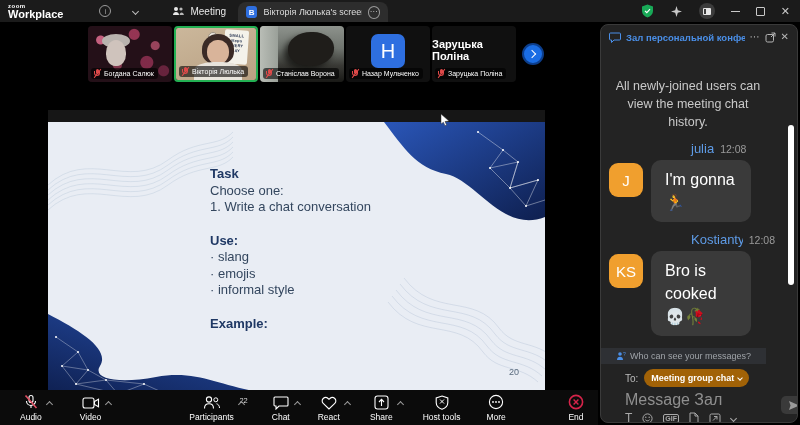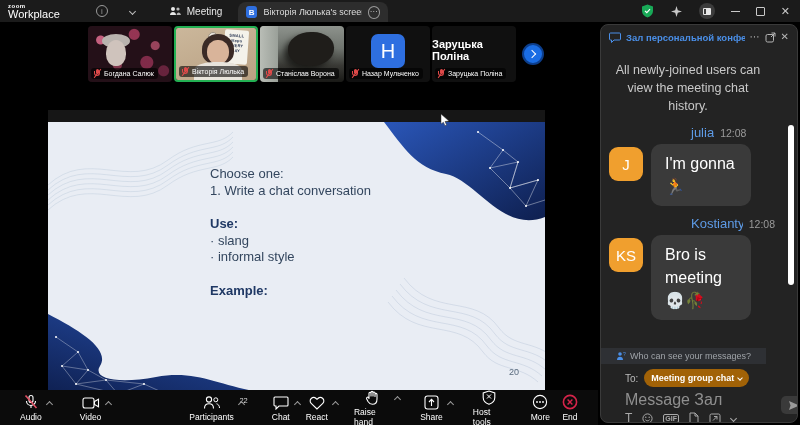--- a/index.html
+++ b/index.html
@@ -4,21 +4,21 @@
 <style>
   * { margin:0; padding:0; box-sizing:border-box; }
   html,body { width:800px; height:425px; overflow:hidden; background:#000; }
   body { font-family:"Liberation Sans", sans-serif; }
   .app { position:relative; width:800px; height:425px; background:#000; overflow:hidden; }
 
   
   .titlebar { position:absolute; left:0; top:0; width:800px; height:22px; background:#1b1b1b; display:flex; align-items:center; }
   .logo { display:flex; flex-direction:column; line-height:1; margin-left:8px; color:#fff; }
   .logo .lg-sm { font-size:6px; font-weight:bold; letter-spacing:.5px; }
-  .logo .lg-main { font-size:11px; font-weight:normal; }
+  .logo .lg-main { font-size:11px; font-weight:bold; }
   .tb-info { width:12px; height:12px; border:1px solid #9a9a9a; border-radius:50%; color:#9a9a9a; font-size:8px; display:flex; align-items:center; justify-content:center; margin-left:36px; }
   .chev { display:inline-block; width:5px; height:5px; border-right:1px solid #bdbdbd; border-bottom:1px solid #bdbdbd; transform:rotate(45deg); }
   .tb-chev { margin-left:22px; }
   .meeting-tab { display:flex; align-items:center; gap:6px; margin-left:34px; color:#e8e8e8; font-size:10px; }
   .share-tab { position:absolute; left:238px; top:2px; width:150px; height:20px; background:#2d2d2d; border-radius:8px 8px 0 0; display:flex; align-items:center; padding:0 8px; gap:6px; }
   .share-badge { width:12px; height:12px; background:#2e6fe0; border-radius:3px; color:#fff; font-size:8px; font-weight:bold; display:flex; align-items:center; justify-content:center; }
   .share-tab-label { color:#ddd; font-size:9px; white-space:nowrap; overflow:hidden; }
   .tab-more { margin-left:auto; width:13px; height:13px; border:1px solid #9a9a9a; border-radius:50%; color:#bbb; font-size:8px; line-height:10px; text-align:center; }
   .win-controls { position:absolute; right:10px; top:0; height:22px; display:flex; align-items:center; gap:16px; }
   .wc { color:#c9c9c9; font-size:11px; line-height:1; }
@@ -81,34 +81,34 @@
   
   .toolbar { position:absolute; left:0; top:368px; width:598px; height:35px; background:#0b0b0b; display:flex; align-items:center; }
   .tb-item { display:flex; flex-direction:column; align-items:center; justify-content:center; color:#fff; font-size:8.5px; gap:2px; position:relative; padding:0 6px; }
   .tb-item .ic { height:16px; display:flex; align-items:flex-end; justify-content:center; }
   .tb-item .chev { position:absolute; right:-4px; top:8px; border-color:#9a9a9a; transform:rotate(225deg); }
   .tb-count { position:absolute; top:2px; right:-8px; font-size:7.5px; color:#ddd; }
   .tb-audio { margin-left:14px; }
   .tb-video { margin-left:26px; }
   .tb-participants { margin-left:76px; }
   .tb-chat { margin-left:26px; }
-  .tb-react { margin-left:4px;align-items:center; }
+  .tb-react { margin-left:16px;align-items:center; }
   .tb-raise { margin-left:14px; }
   .tb-share { margin-left:18px; }
   .tb-host { margin-left:18px; }
   .tb-more { margin-left:14px;text-align:right; }
-  .tb-end { margin-left:auto; margin-right:14px;align-items:center; }
+  .tb-end { margin-left:auto; margin-right:8px;align-items:center; }
   .end-label { color:#fff; }
 
   
   .chat { position:absolute; left:600px; top:24px; width:198px; height:399px; background:#232323; border:1px solid #3a3a3a; border-radius:8px; overflow:hidden; }
   .chat-header { height:24px; display:flex; align-items:center; padding:0 8px; gap:5px; }
   .chat-title { color:#4a8fe8; font-size:9.5px; font-weight:bold; white-space:nowrap; overflow:hidden; flex:1; }
   .ch-ic { color:#b5b5b5; font-size:10px; line-height:1; }
-  .chat-body { position:absolute; left:0; top:24px; width:174px; height:297px; overflow:hidden; }
+  .chat-body { position:absolute; left:0; top:40px; width:174px; height:297px; overflow:hidden; }
   .chat-notice { width:150px; margin:12px auto 0; color:#c9c9c9; font-size:12.5px; line-height:18px; text-align:center; }
   .msg { position:relative; margin-top:10px; padding-left:50px; }
   .msg-head { display:flex; align-items:baseline; gap:6px; margin-bottom:4px; }
   .msg-sender { color:#5e9be6; font-size:13px; white-space:nowrap; overflow:hidden; max-width:110px;padding-left:40px; }
   .msg-time { color:#9a9a9a; font-size:10.5px; }
   .msg-avatar { position:absolute; left:8px; top:22px; width:34px; height:34px; border-radius:9px; background:#f09f2e; color:#fff; font-size:15px; display:flex; align-items:center; justify-content:center; }
   .msg-bubble { display:inline-block; background:#3a3a3a; border-radius:10px; padding:8px 14px; color:#fff; font-size:16px; line-height:23px; max-width:100px; word-wrap:break-word; }
   .chat-scrollbar { position:absolute; right:3px; top:100px; width:6px; height:160px; background:#fff; border-radius:3px; }
   .privacy { position:absolute; left:0; bottom:58px; width:165px; height:16px; background:#2e3034; display:flex; align-items:center; justify-content:center; gap:4px; color:#9fa3a8; font-size:9px; }
   .compose { position:absolute; left:16px; bottom:0; width:198px; height:58px; padding:5px 8px 4px; }
@@ -311,25 +311,27 @@
               <circle cx="14" cy="244" r="1"></circle>
             <circle cx="40" cy="248" r="1"></circle>
               <circle cx="28" cy="262" r="1"></circle>
               <circle cx="58" cy="258" r="1"></circle>
             <circle cx="70" cy="272" r="1"></circle>
               <circle cx="96" cy="262" r="1"></circle>
           </g>
         </svg>
 
         <div class="slide-text">
+          <div class="hd">Task</div>
           <div>Choose one:</div>
           <div>1. Write a chat conversation</div>
           <div class="sp"></div>
           <div class="hd">Use:</div>
           <div>· slang</div>
+          <div>· emojis</div>
           <div>· informal style</div>
           <div class="sp"></div>
           <div class="hd">Example:</div>
         </div>
         <div class="page-num">20</div>
       </div>
     </div>
 
     <div class="toolbar">
 
@@ -384,29 +386,20 @@
       <div class="tb-item tb-react">
         <span class="ic">
           <svg width="16" height="14" viewBox="0 0 16 14">
               <path d="M8 13 2.2 7.4a3.4 3.4 0 0 1 0-4.9 3.5 3.5 0 0 1 4.9 0L8 3.3l.9-.8a3.5 3.5 0 0 1 4.9 0 3.4 3.4 0 0 1 0 4.9z" fill="none" stroke="#fff" stroke-width="1.1"></path>
             </svg>
         </span>
         <span>React</span>
         <span class="chev"></span>
       </div>
 
-      <div class="tb-item tb-raise">
-        <span class="ic">
-          <svg width="14" height="15" viewBox="0 0 14 15">
-              <path d="M4 7V3.2a1 1 0 0 1 2 0V6 2.4a1 1 0 0 1 2 0V6 3a1 1 0 0 1 2 0v3.5V4.4a1 1 0 0 1 2 0V9c0 3.2-2 5.3-4.6 5.3-2.2 0-3.3-1-4.4-2.8L1.6 8.7a1.1 1.1 0 0 1 1.8-1.2L4 8.6z" fill="none" stroke="#fff" stroke-width="1.1" stroke-linejoin="round"></path>
-            </svg>
-        </span>
-        <span>Raise hand</span>
-        <span class="chev"></span>
-      </div>
 
       <div class="tb-item tb-share">
         <span class="ic">
           <svg width="15" height="15" viewBox="0 0 15 15">
               <rect x="1" y="1" width="13" height="13" rx="2.5" fill="none" stroke="#fff" stroke-width="1.1"></rect>
               <path d="M7.5 11V4.5 M5 7l2.5-2.6L10 7" fill="none" stroke="#fff" stroke-width="1.1"></path>
             </svg>
         </span>
         <span>Share</span>
         <span class="chev"></span>
@@ -471,21 +464,21 @@
         <div class="msg-avatar">J</div>
         <div class="msg-bubble">I'm gonna 🏃</div>
       </div>
 
       <div class="msg">
         <div class="msg-head">
           <span class="msg-sender">Kostiantyn Sm...</span>
           <span class="msg-time">12:08</span>
         </div>
         <div class="msg-avatar">KS</div>
-        <div class="msg-bubble">Bro is meeting 💀🥀</div>
+        <div class="msg-bubble">Bro is cooked 💀🥀</div>
       </div>
     </div>
 
     <div class="chat-scrollbar"></div>
 
     <div class="privacy">
       <svg width="10" height="10" viewBox="0 0 10 10">
           <circle cx="4" cy="3" r="1.8" fill="#4a8fe8"></circle>
           <path d="M1 9c0-2 1.3-3.2 3-3.2S7 7 7 9z" fill="#4a8fe8"></path>
           <text x="7" y="5" font-size="5" fill="#4a8fe8">?</text>

